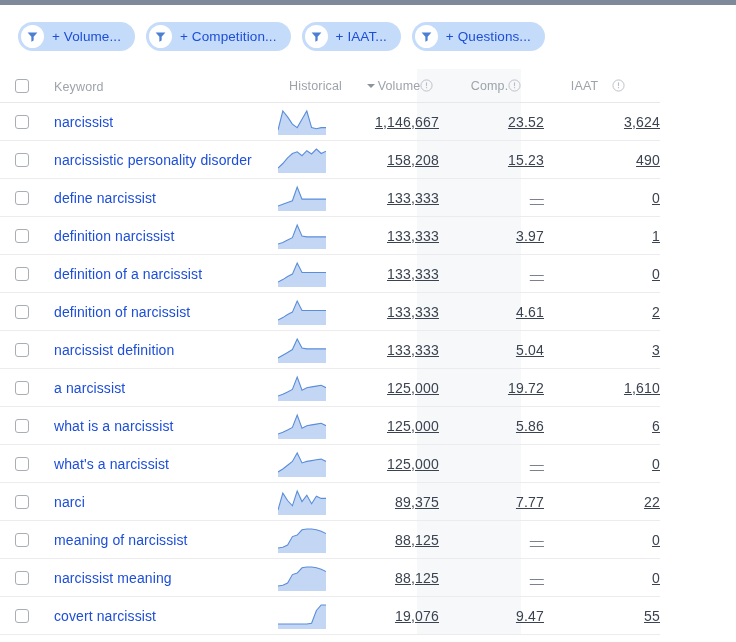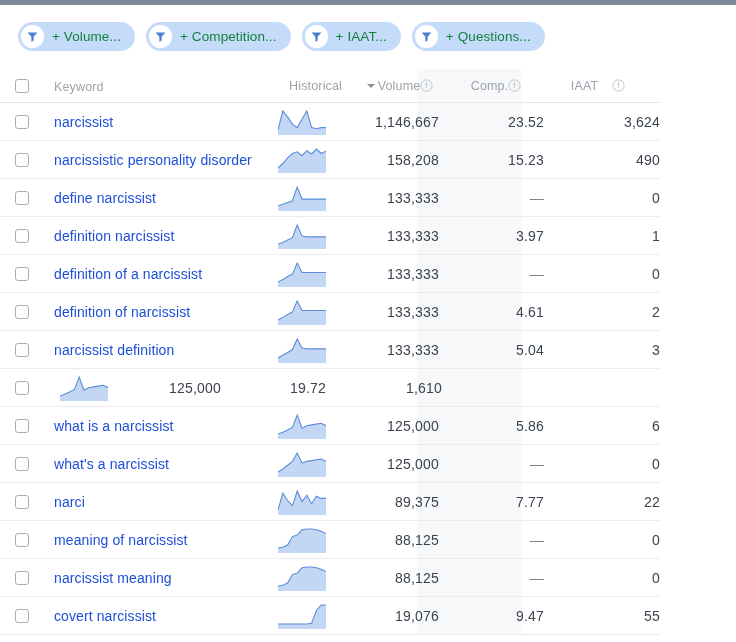--- a/index.html
+++ b/index.html
@@ -26,21 +26,21 @@
     white-space:nowrap;
   }
   .chip-ico{
     width:23px;height:23px;border-radius:50%;
     background:#ffffff;
     display:flex;align-items:center;justify-content:center;
     margin-right:8px;flex:0 0 auto;
   }
   .chip-ico svg{display:block;}
   .chip-label{
-    font-size:13.5px;color:#15803d;letter-spacing:.1px;
+    font-size:13.5px;color:#1d4ed8;letter-spacing:.1px;
   }
 
   
   .table{
     position:relative;
     margin-top:18px;
     width:660px;
   }
   
   .volume-band{
@@ -90,21 +90,21 @@
   }
   .info-ico{width:13px;height:13px;flex:0 0 13px;cursor:pointer;}
   .info-ico svg{display:block;}
 
   .kw{
     font-size:14px;color:#1d4ed8;letter-spacing:.1px;
     white-space:nowrap;overflow:hidden;text-overflow:ellipsis;
     cursor:pointer;
   }
   .num{
-    font-size:14px;color:#3b4350;letter-spacing:.2px;
+    font-size:14px;color:#3b4350;letter-spacing:.2px;text-decoration:underline;
   }
   .dash{color:#7c828c;}
 
   .spark{display:block;}
 </style>
 </head>
 <body>
 
 <div class="topbar"></div>
 
@@ -292,20 +292,21 @@
           </svg>
         </div>
         <div class="c-vol"><span class="num">133,333</span></div>
         <div class="c-comp"><span class="num">5.04</span></div>
         <div class="c-iaat"><span class="num">3</span></div>
       </div>
       <div class="row">
         <div class="c-check">
           <span class="cb"></span>
         </div>
+        <div class="c-kw"><span class="kw">a narcissist</span></div>
         <div class="c-hist">
           <svg class="spark" width="48" height="26" viewBox="0 0 48 26">
             <path d="M0.0 21.0 L4.8 19.3 L9.6 16.9 L14.4 14.4 L19.2 2.0 L24.0 15.2 L28.8 12.7 L33.6 11.9 L38.4 11.1 L43.2 10.3 L48.0 12.7 L48 26 L0 26 Z" fill="#c3d7f5"></path>
             <path d="M0.0 21.0 L4.8 19.3 L9.6 16.9 L14.4 14.4 L19.2 2.0 L24.0 15.2 L28.8 12.7 L33.6 11.9 L38.4 11.1 L43.2 10.3 L48.0 12.7" fill="none" stroke="#5b8dd9" stroke-width="1.1"></path>
           </svg>
         </div>
         <div class="c-vol"><span class="num">125,000</span></div>
         <div class="c-comp"><span class="num">19.72</span></div>
         <div class="c-iaat"><span class="num">1,610</span></div>
       </div>

